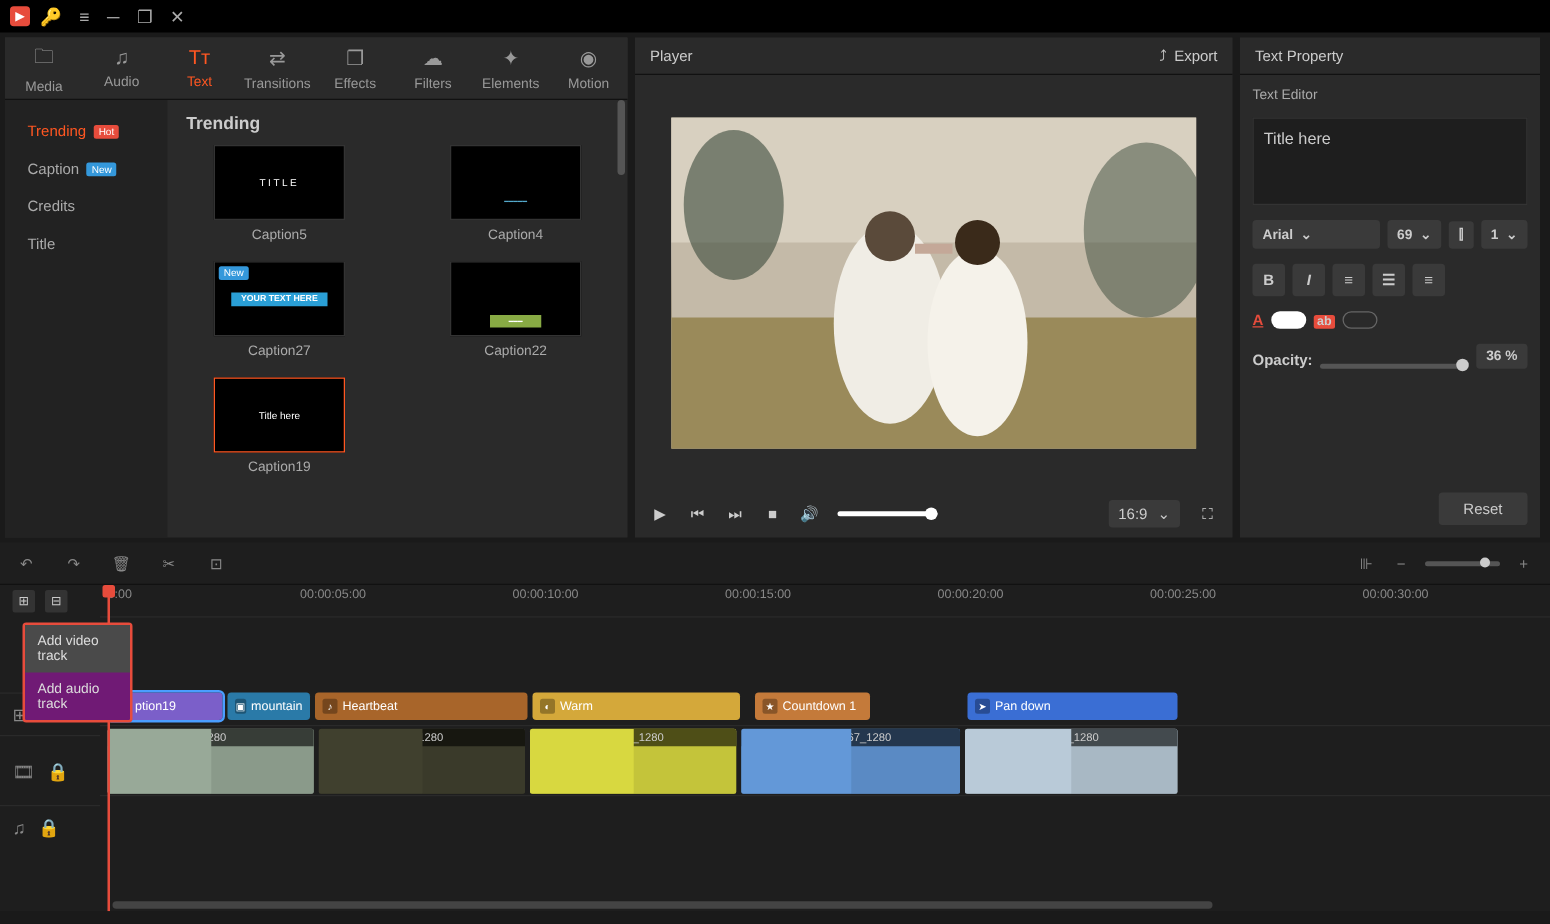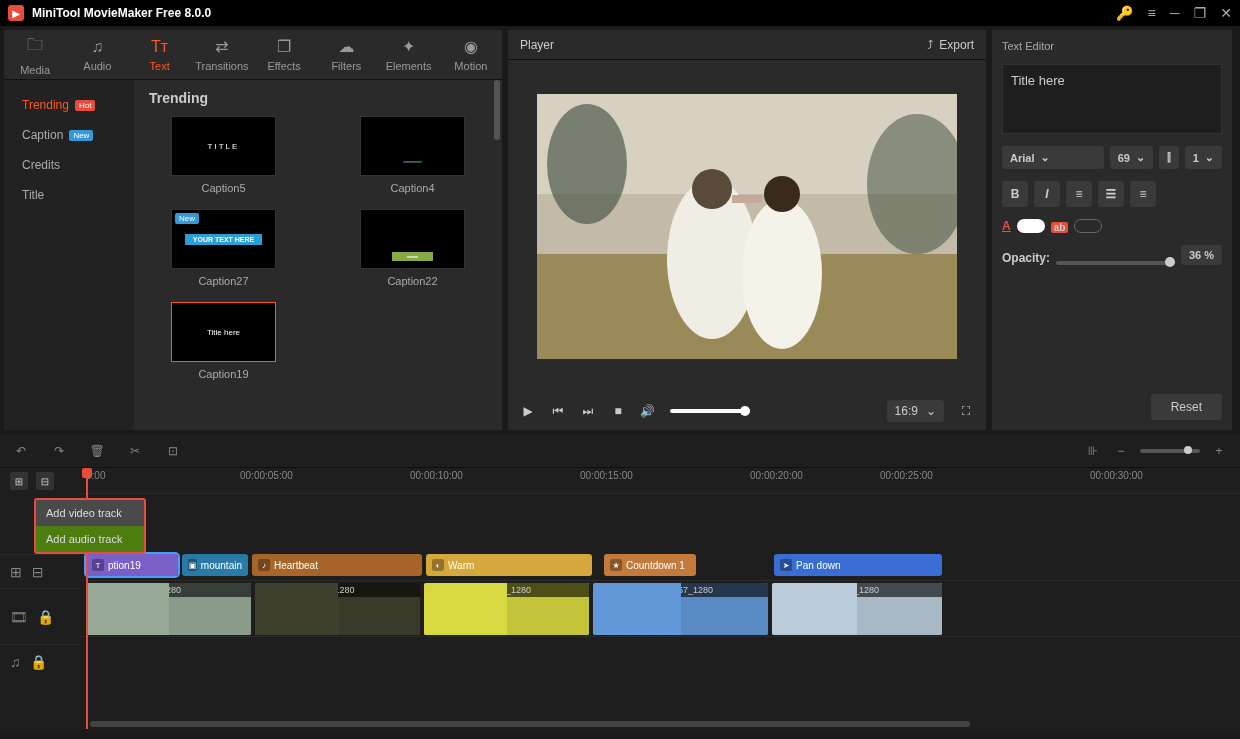--- a/index.html
+++ b/index.html
@@ -82,21 +82,21 @@
 .tl-toolbar { height: 34px; display: flex; align-items: center; padding: 0 12px; gap: 20px; border-bottom: 1px solid #111; }
 .tl-tool { width: 18px; height: 18px; display: flex; align-items: center; justify-content: center; cursor: pointer; color: #888; }
 .tl-zoom { margin-left: auto; display: flex; align-items: center; gap: 10px; }
 .zoom-slider { width: 60px; height: 4px; background: #555; position: relative; border-radius: 2px; }
 .zoom-slider::after { content: ""; position: absolute; right: 8px; top: -3px; width: 8px; height: 8px; background: #ccc; border-radius: 50%; }
 
 .tl-body { flex: 1; display: flex; position: relative; }
 .tl-left { width: 80px; background: #1e1e1e; display: flex; flex-direction: column; position: relative; }
 .tl-left-top { height: 26px; display: flex; align-items: center; gap: 8px; padding: 0 10px; }
 .tl-add-btn { width: 18px; height: 18px; background: #333; display: flex; align-items: center; justify-content: center; cursor: pointer; border-radius: 2px; font-size: 10px; }
-.context-menu { position: absolute; top: 30px; left: 18px; background: #4d7c0f; border: 1px solid #555; width: 112px; z-index: 10; margin-left: 16px; }
+.context-menu { position: absolute; top: 30px; left: 18px; background: #701a75; border: 1px solid #555; width: 88px; z-index: 10; }
 .context-menu.highlighted { border: 2px solid #e74c3c; border-radius: 3px; }
 .menu-item { padding: 7px 10px; cursor: pointer; font-size: 11px; color: #ddd; }
 .menu-item:hover, .menu-item.hover { background: #4a4a4a; }
 
 .track-head { height: 56px; display: flex; align-items: center; gap: 10px; padding: 0 10px; border-top: 1px solid #2a2a2a; }
 .track-head.small { height: 34px; }
 .track-head span { color: #888; cursor: pointer; font-size: 14px; }
 
 .tl-right { flex: 1; position: relative; overflow: hidden; }
 .ruler { height: 26px; position: relative; border-bottom: 1px solid #2a2a2a; }
@@ -117,21 +117,20 @@
 
 .audio-track { height: 34px; border-top: 1px solid #2a2a2a; }
 .tl-scroll { position: absolute; bottom: 2px; left: 10px; width: 880px; height: 6px; background: #444; border-radius: 3px; }
 svg { display: block; }
 </style>
 </head>
 <body>
 
 <div class="titlebar">
   <div class="app-logo">▶</div>
-  <div class="app-title">MiniTool MovieMaker Free 8.0.0</div>
   <div class="titlebar-icons">
     <span class="key-icon">🔑</span>
     <span>≡</span>
     <span>─</span>
     <span>❐</span>
     <span>✕</span>
   </div>
 </div>
 
 <div class="top-panels">
@@ -264,20 +263,23 @@
             <span>16:9</span>
             <span>⌄</span>
           </div>
         <div class="ctrl-btn">⛶</div>
       </div>
     </div>
   </div>
 
   <div class="right-panel">
 
+    <div class="panel-header">
+        <span>Text Property</span>
+      </div>
     <div class="prop-body">
       <div class="prop-label">Text Editor</div>
       <textarea class="text-editor" style="">Title here</textarea>
       <div class="prop-row">
         <div class="select-box flex">
             <span>Arial</span>
             <span>⌄</span>
           </div>
         <div class="select-box">
             <span>69</span>
@@ -360,21 +362,21 @@
       </div>
     </div>
     <div class="tl-right">
       <div class="playhead"></div>
       <div class="ruler">
         <span class="ruler-mark" style="left:6px">0:00</span>
         <span class="ruler-mark" style="left:160px">00:00:05:00</span>
         <span class="ruler-mark" style="left:330px">00:00:10:00</span>
         <span class="ruler-mark" style="left:500px">00:00:15:00</span>
         <span class="ruler-mark" style="left:670px">00:00:20:00</span>
-        <span class="ruler-mark" style="left:800px">00:00:25:00</span>
+        <span class="ruler-mark" style="left:840px">00:00:25:00</span>
         <span class="ruler-mark" style="left:1010px">00:00:30:00</span>
       </div>
       <div class="effects-track" id="effects-track">
           <div class="effect-clip selected" style="left: 6px; width: 92px; background: rgb(123, 95, 201);">
             <span class="effect-icon">T</span>
             <span>ption19</span>
           </div>
           <div class="effect-clip" style="left: 102px; width: 66px; background: rgb(42, 122, 168);">
             <span class="effect-icon">▣</span>
             <span>mountain</span>

